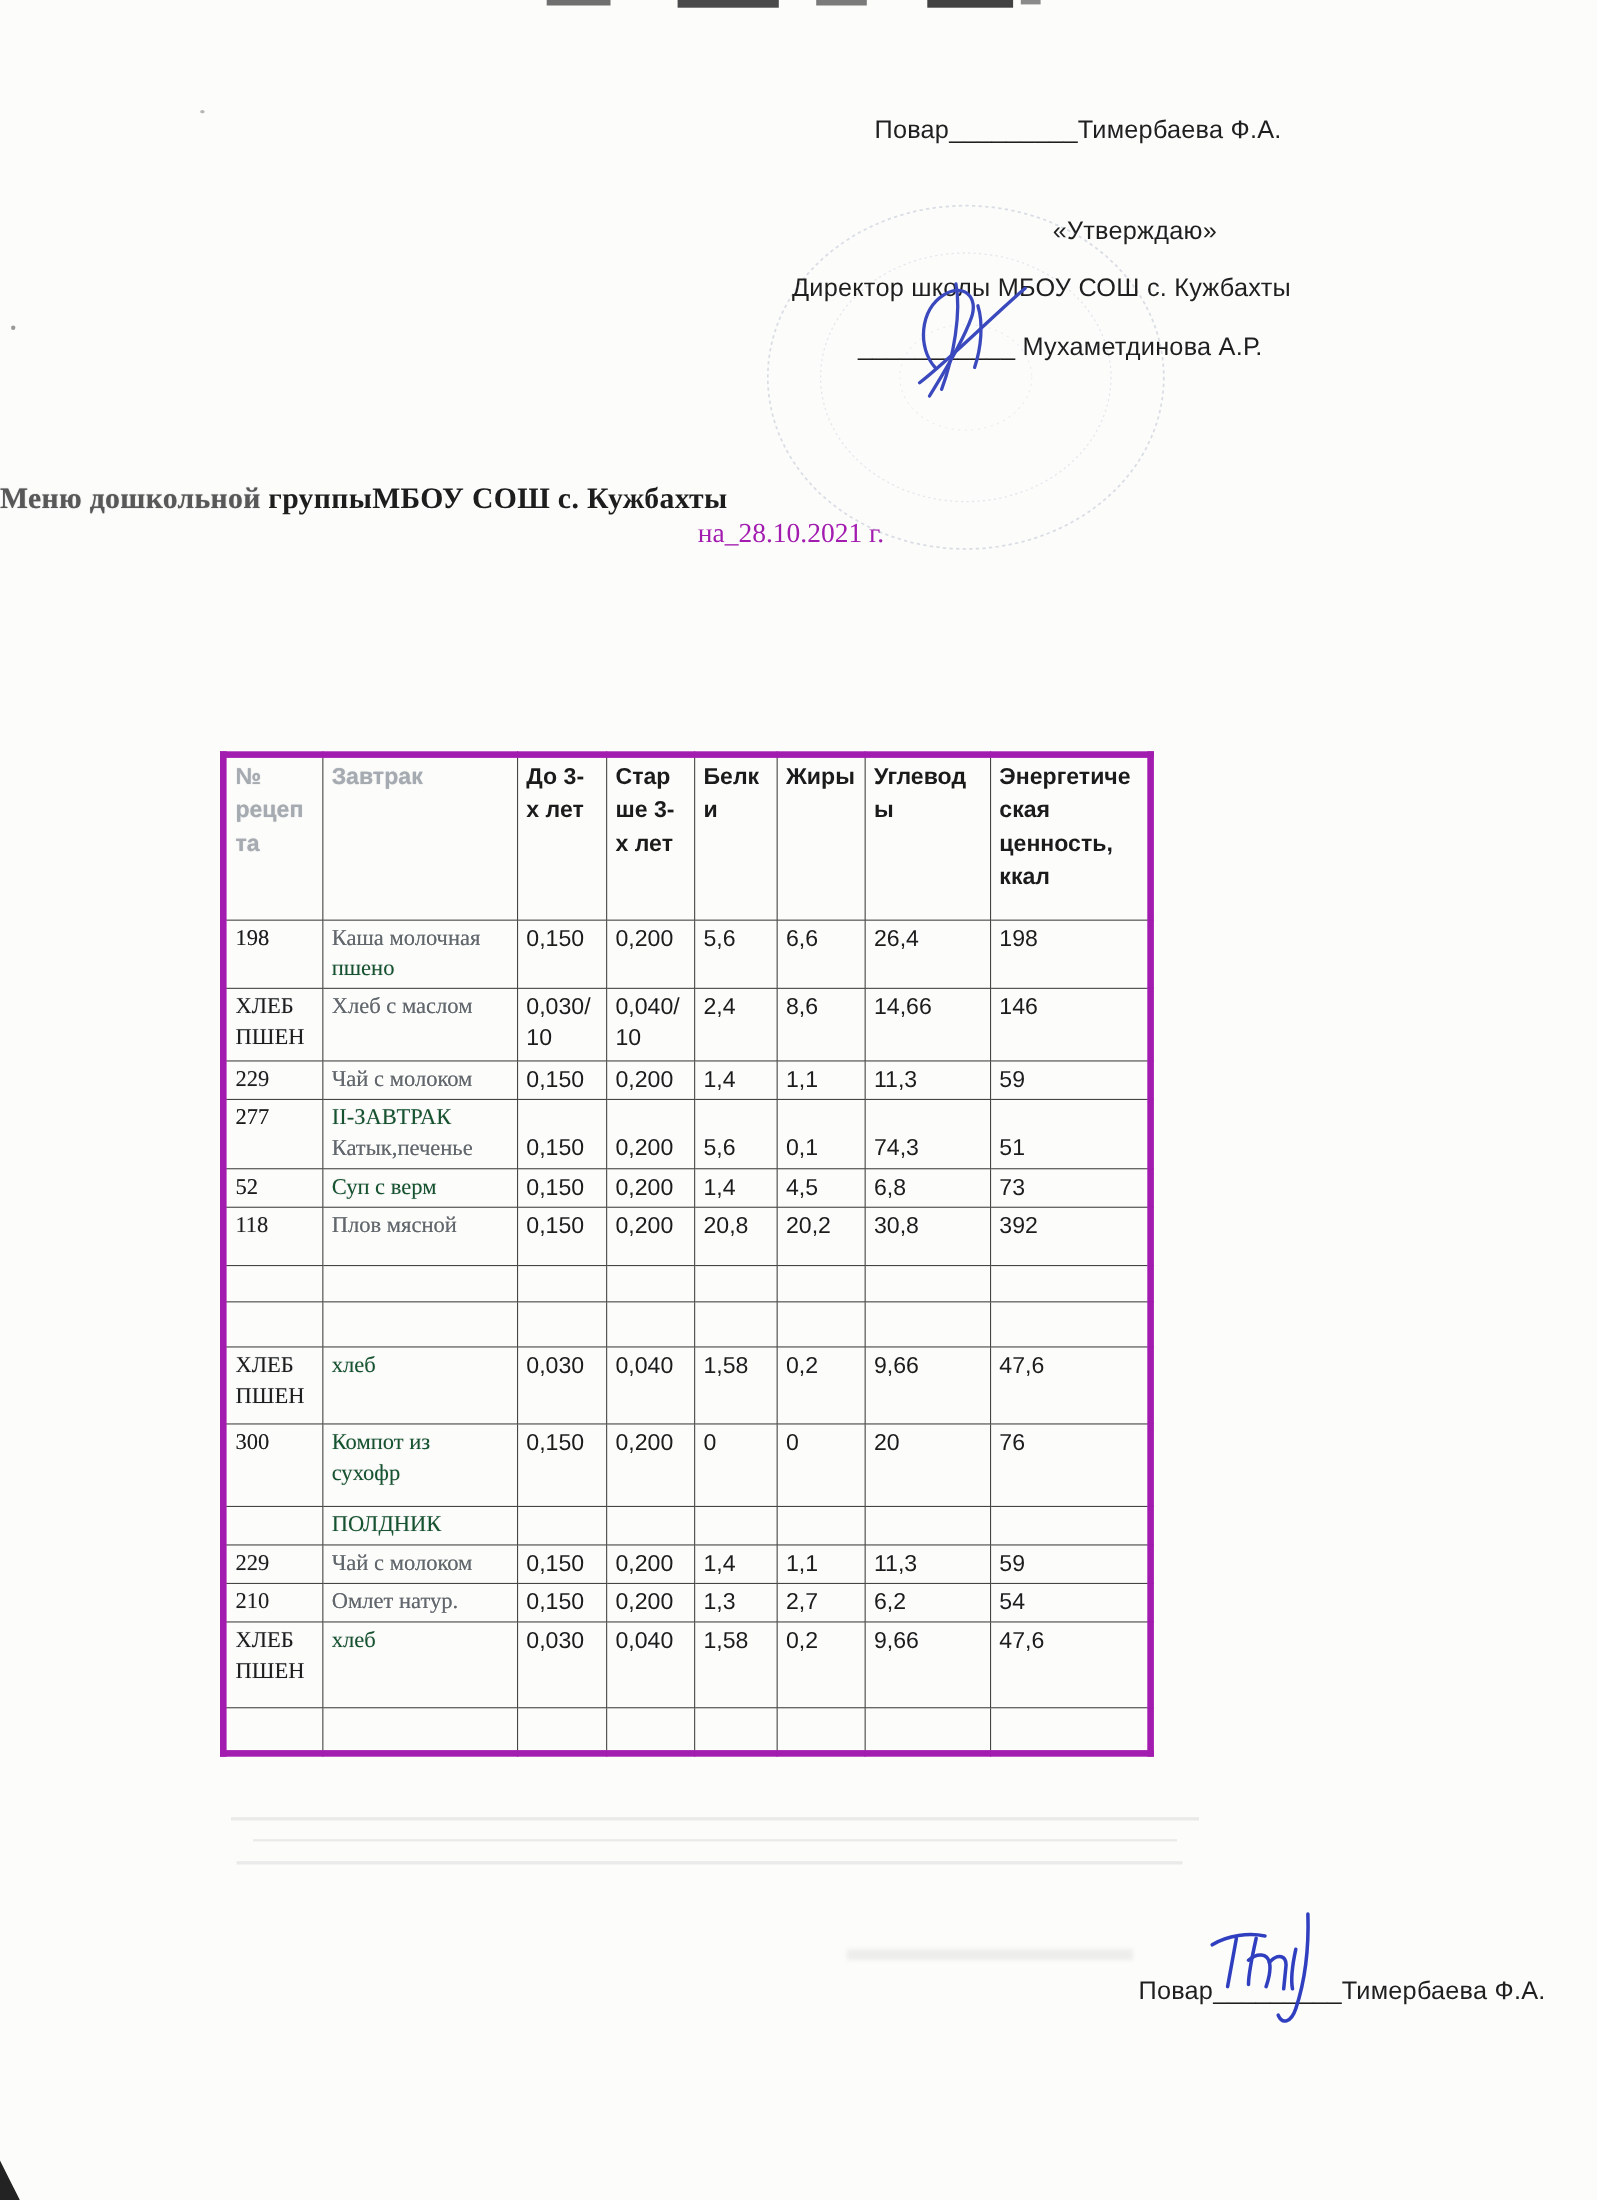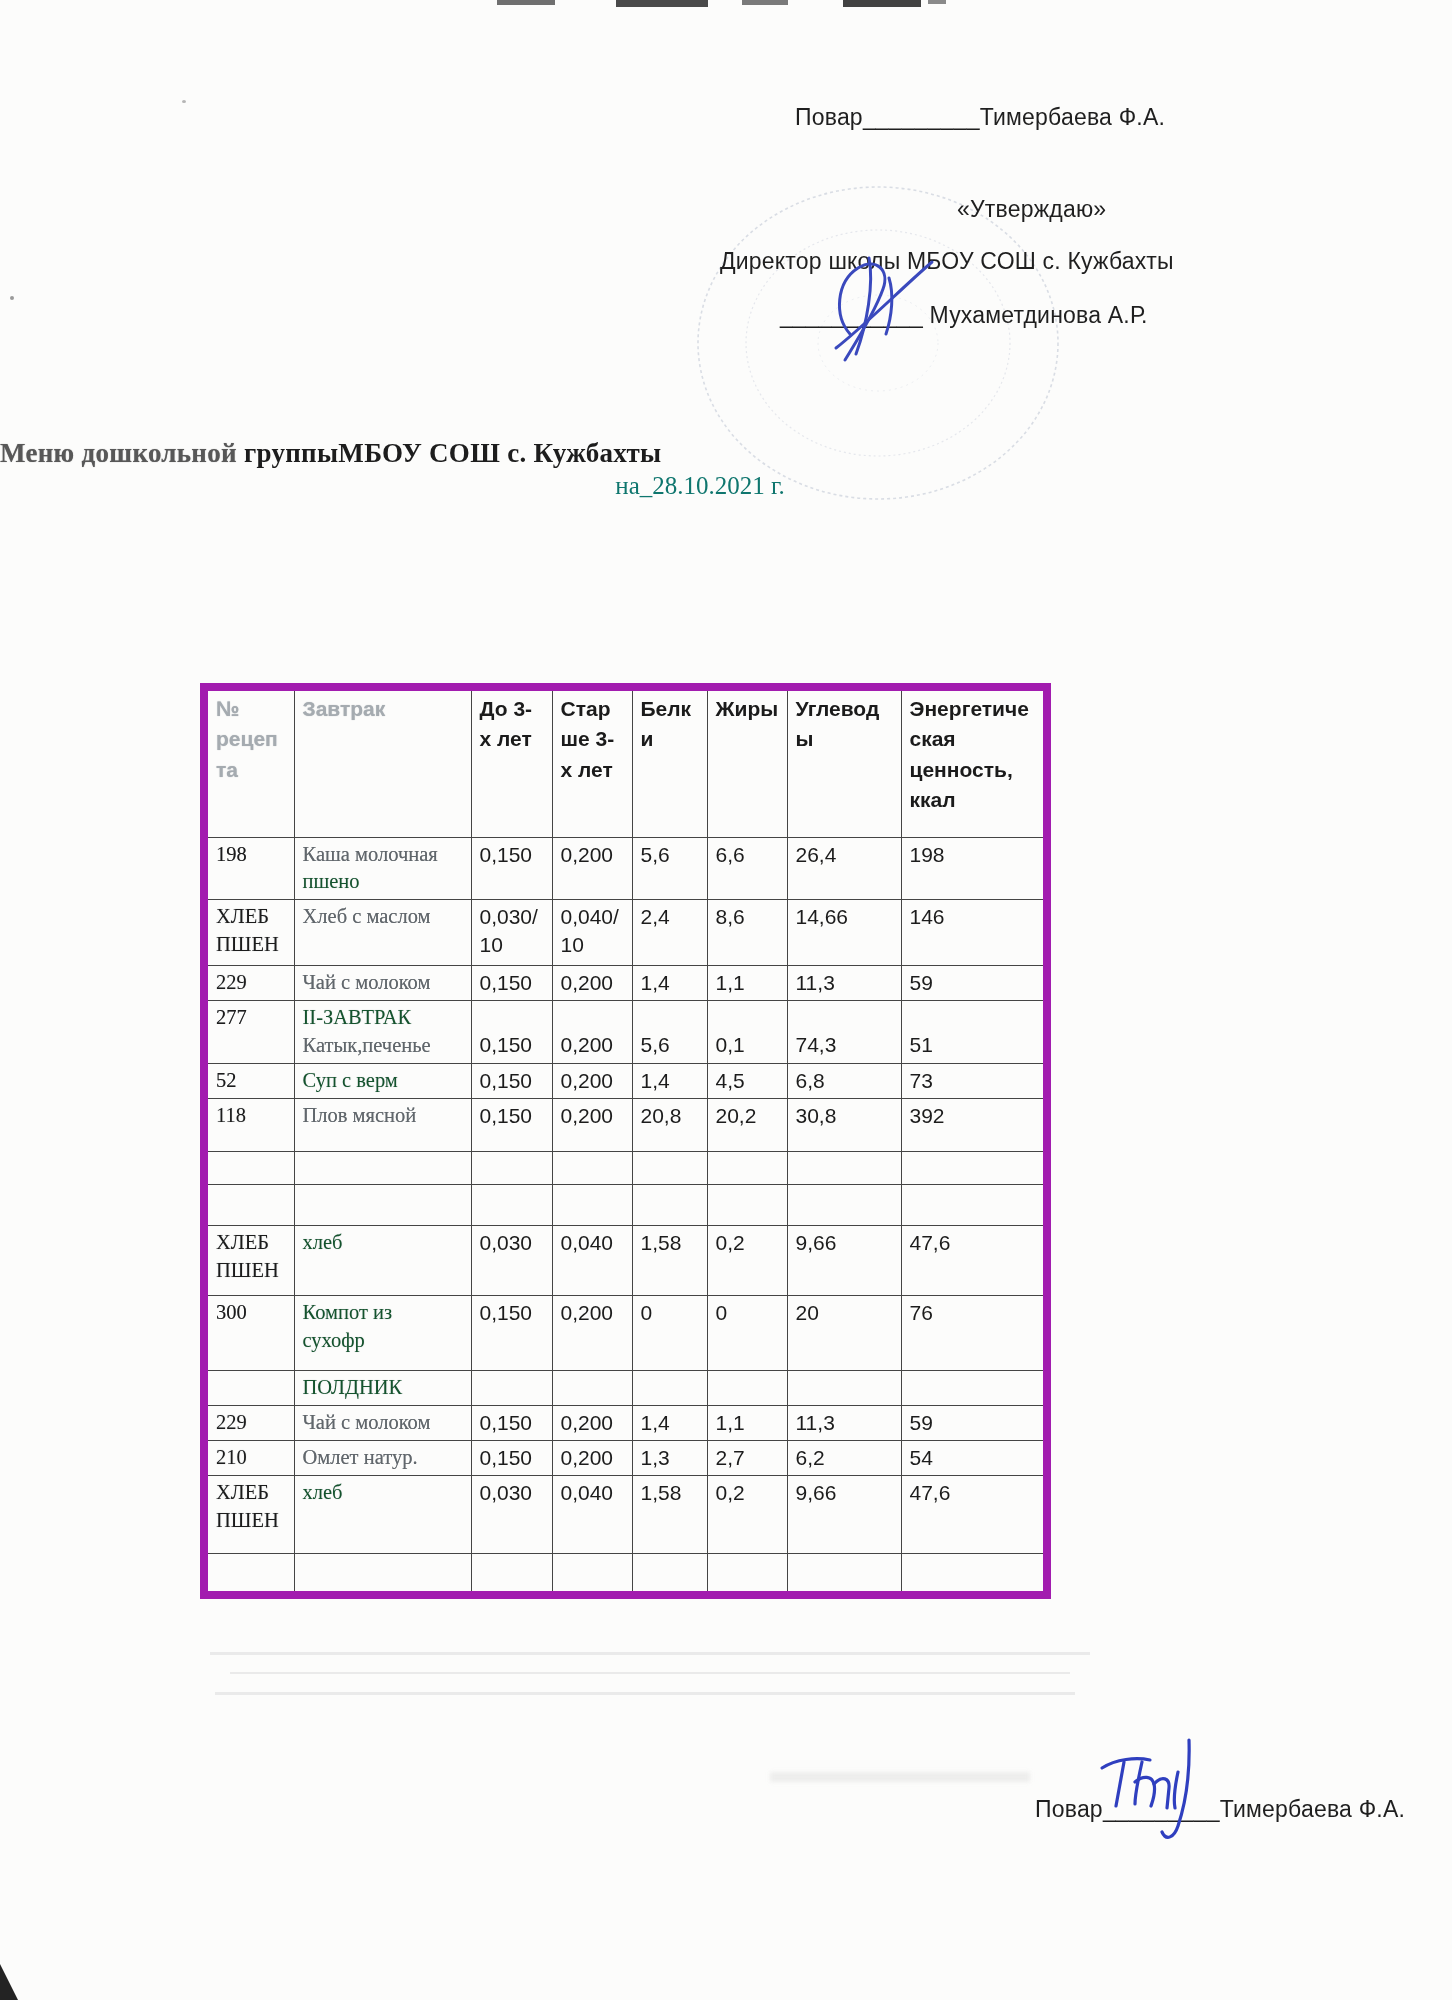--- a/index.html
+++ b/index.html
@@ -13,28 +13,28 @@
 
   
   .doc-title{
     left:0;top:438px;width:1336px;text-align:left;
     font-family:"Liberation Serif",serif;font-weight:700;font-size:27px;
     color:#1d1d1d;letter-spacing:.3px;
   }
   .doc-title .t-light{color:#585858;text-shadow:0 0 1px rgba(90,90,90,.6);}
   .doc-date{
     left:0;top:472px;width:1400px;text-align:center;
-    font-family:"Liberation Serif",serif;font-size:25px;color:#0f766e;
+    font-family:"Liberation Serif",serif;font-size:25px;color:#a21caf;padding-left:19px;
   }
 
   
   table.menu{
     position:absolute;left:200px;top:683px;width:843px;
     border-collapse:collapse;table-layout:fixed;
-    border:8px solid #a21caf;
+    border:6px solid #a21caf;
   }
   .menu th,.menu td{
     border:1.5px solid #454545;padding:3px 8px;vertical-align:top;
     overflow-wrap:anywhere;text-align:left;
   }
   .menu thead tr{height:150px;}
   .menu th{font-weight:700;font-size:21px;color:#1b1b1b;line-height:1.45;}
   .menu th.h-faint{color:#a5abb0;text-shadow:0 0 1px rgba(165,171,176,.8);}
   .menu td{font-size:21px;color:#1c1c1c;line-height:1.35;}
   .menu td.c-num,.menu td.c-dish{font-family:"Liberation Serif",serif;font-size:20.5px;}

